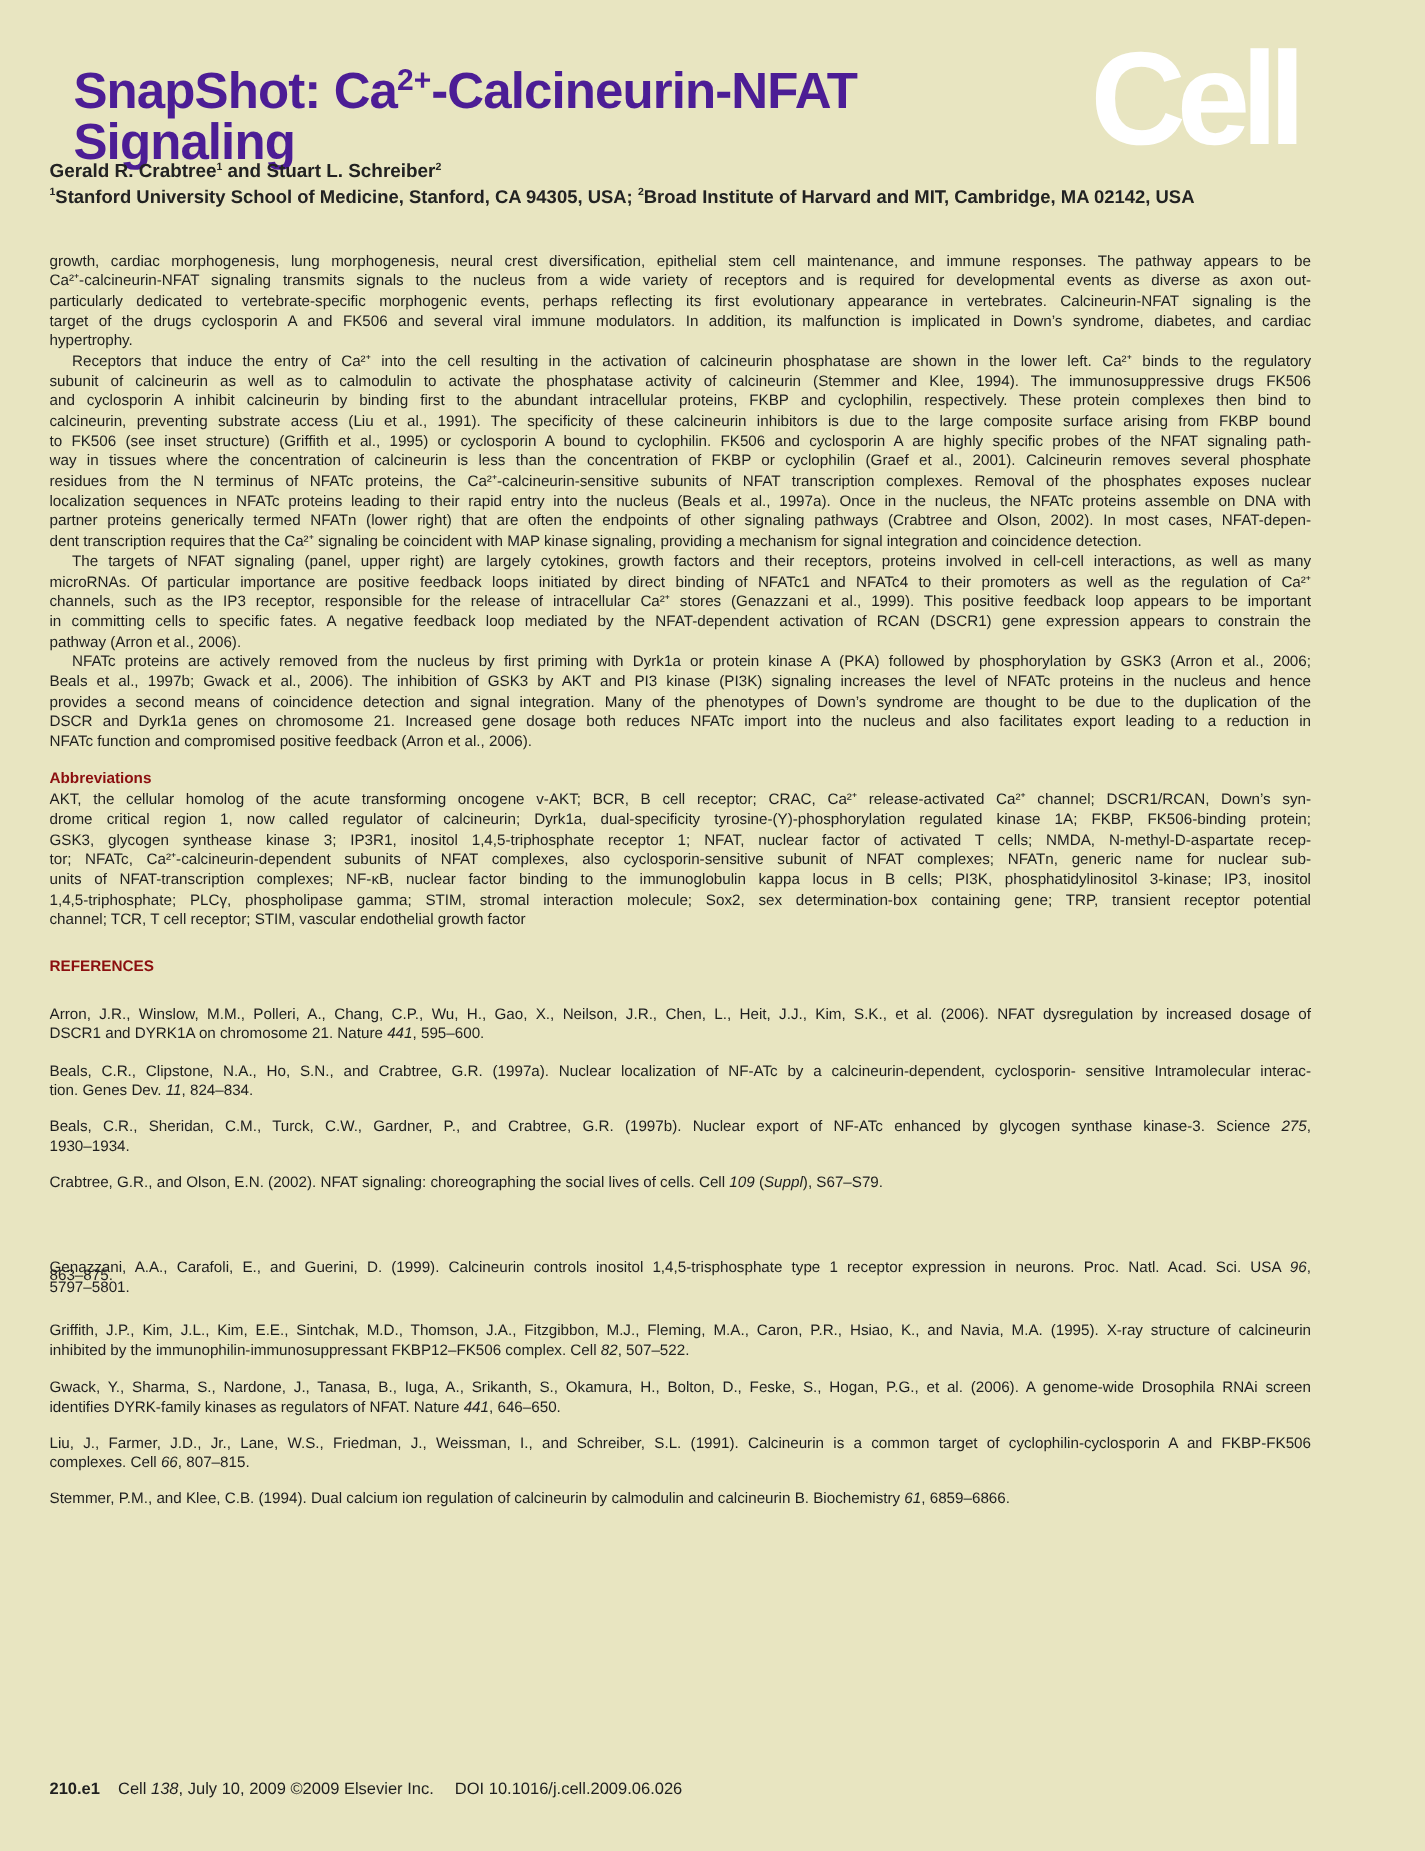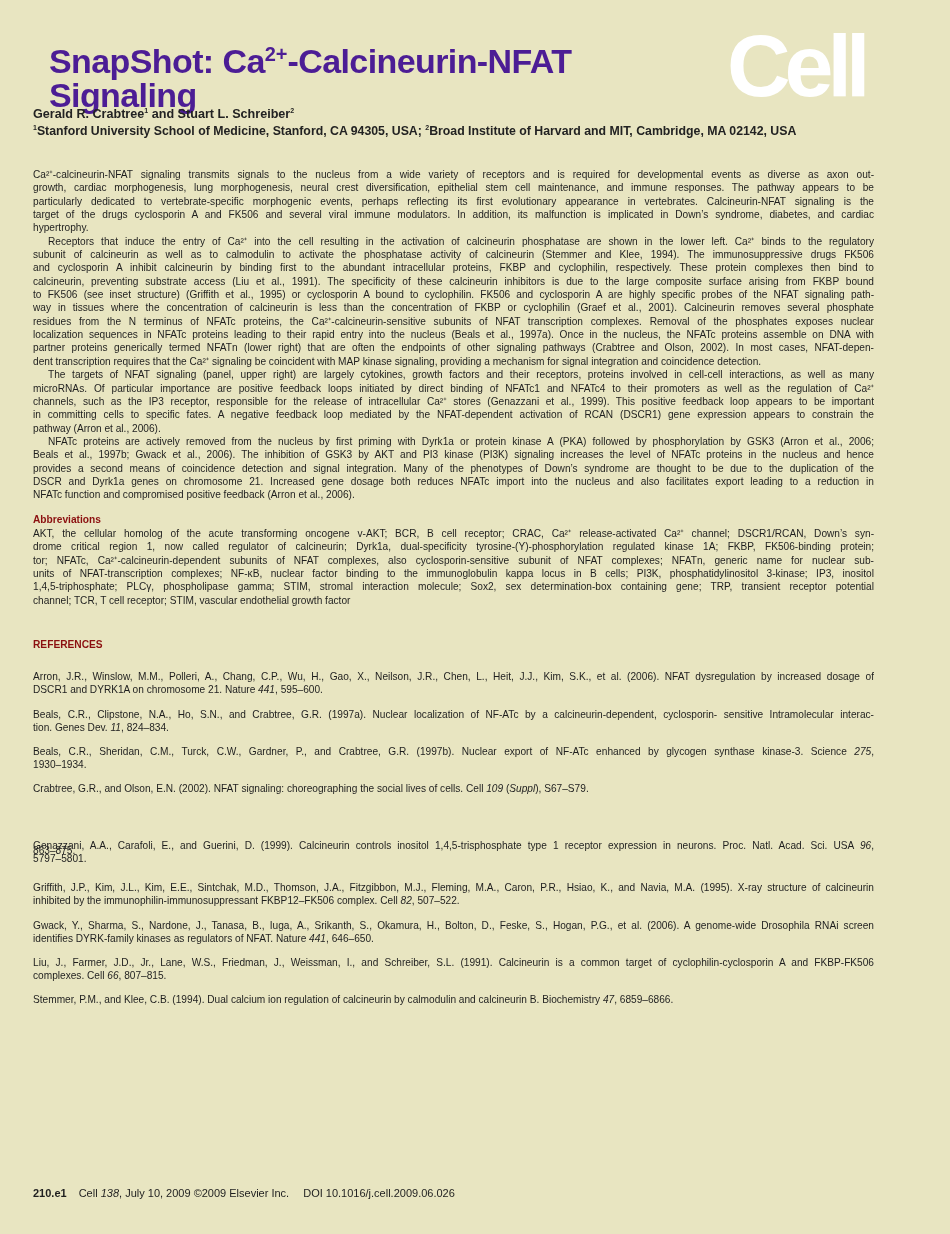--- a/index.html
+++ b/index.html
@@ -80,22 +80,22 @@
 <div class="authors">
   <span>Gerald R. Crabtree</span><sup class="s">1</sup><span style="white-space:pre;"> and </span><span>Stuart L. Schreiber</span><sup class="s">2</sup>
 </div>
 
 <div class="affil">
   <sup class="s">1</sup><span style="white-space:pre;">Stanford University School of Medicine, Stanford, CA 94305, USA; </span><sup class="s">2</sup><span>Broad Institute of Harvard and MIT, Cambridge, MA 02142, USA</span>
 </div>
 
 <div class="block" style="top:168px;">
   <div>
+    <span class="line j">growth, cardiac morphogenesis, lung morphogenesis, neural crest diversification, epithelial stem cell maintenance, and immune responses. The pathway appears to be</span>
     <span class="line j">Ca²⁺-calcineurin-NFAT signaling transmits signals to the nucleus from a wide variety of receptors and is required for developmental events as diverse as axon out-</span>
-    <span class="line j">growth, cardiac morphogenesis, lung morphogenesis, neural crest diversification, epithelial stem cell maintenance, and immune responses. The pathway appears to be</span>
     <span class="line j">particularly dedicated to vertebrate-specific morphogenic events, perhaps reflecting its first evolutionary appearance in vertebrates. Calcineurin-NFAT signaling is the</span>
     <span class="line j">target of the drugs cyclosporin A and FK506 and several viral immune modulators. In addition, its malfunction is implicated in Down’s syndrome, diabetes, and cardiac</span>
     <span class="line">hypertrophy.</span>
   </div>
   <div>
     <span class="line j ind">Receptors that induce the entry of Ca²⁺ into the cell resulting in the activation of calcineurin phosphatase are shown in the lower left. Ca²⁺ binds to the regulatory</span>
     <span class="line j">subunit of calcineurin as well as to calmodulin to activate the phosphatase activity of calcineurin (Stemmer and Klee, 1994). The immunosuppressive drugs FK506</span>
     <span class="line j">and cyclosporin A inhibit calcineurin by binding first to the abundant intracellular proteins, FKBP and cyclophilin, respectively. These protein complexes then bind to</span>
     <span class="line j">calcineurin, preventing substrate access (Liu et al., 1991). The specificity of these calcineurin inhibitors is due to the large composite surface arising from FKBP bound</span>
     <span class="line j">to FK506 (see inset structure) (Griffith et al., 1995) or cyclosporin A bound to cyclophilin. FK506 and cyclosporin A are highly specific probes of the NFAT signaling path-</span>
@@ -118,20 +118,21 @@
     <span class="line j">provides a second means of coincidence detection and signal integration. Many of the phenotypes of Down’s syndrome are thought to be due to the duplication of the</span>
     <span class="line j">DSCR and Dyrk1a genes on chromosome 21. Increased gene dosage both reduces NFATc import into the nucleus and also facilitates export leading to a reduction in</span>
     <span class="line">NFATc function and compromised positive feedback (Arron et al., 2006).</span>
   </div>
 </div>
 
 <div class="section-head" style="top:514px;">Abbreviations</div>
 <div class="block" style="top:527px;">
   <span class="line j">AKT, the cellular homolog of the acute transforming oncogene v-AKT; BCR, B cell receptor; CRAC, Ca²⁺ release-activated Ca²⁺ channel; DSCR1/RCAN, Down’s syn-</span>
   <span class="line j">drome critical region 1, now called regulator of calcineurin; Dyrk1a, dual-specificity tyrosine-(Y)-phosphorylation regulated kinase 1A; FKBP, FK506-binding protein;</span>
+  <span class="line j">GSK3, glycogen synthease kinase 3; IP3R1, inositol 1,4,5-triphosphate receptor 1; NFAT, nuclear factor of activated T cells; NMDA, N-methyl-D-aspartate recep-</span>
   <span class="line j">tor; NFATc, Ca²⁺-calcineurin-dependent subunits of NFAT complexes, also cyclosporin-sensitive subunit of NFAT complexes; NFATn, generic name for nuclear sub-</span>
   <span class="line j">units of NFAT-transcription complexes; NF-κB, nuclear factor binding to the immunoglobulin kappa locus in B cells; PI3K, phosphatidylinositol 3-kinase; IP3, inositol</span>
   <span class="line j">1,4,5-triphosphate; PLCγ, phospholipase gamma; STIM, stromal interaction molecule; Sox2, sex determination-box containing gene; TRP, transient receptor potential</span>
   <span class="line">channel; TCR, T cell receptor; STIM, vascular endothelial growth factor</span>
 </div>
 
 <div class="section-head" style="top:639px;">REFERENCES</div>
 
 <div class="ref" style="top:670px;">
   <span class="line j">Arron, J.R., Winslow, M.M., Polleri, A., Chang, C.P., Wu, H., Gao, X., Neilson, J.R., Chen, L., Heit, J.J., Kim, S.K., et al. (2006). NFAT dysregulation by increased dosage of</span>
@@ -170,18 +171,18 @@
   <span class="line j">Gwack, Y., Sharma, S., Nardone, J., Tanasa, B., Iuga, A., Srikanth, S., Okamura, H., Bolton, D., Feske, S., Hogan, P.G., et al. (2006). A genome-wide Drosophila RNAi screen</span>
   <span class="line"><span>identifies DYRK-family kinases as regulators of NFAT. Nature </span><i>441</i><span>, 646–650.</span></span>
 </div>
 
 <div class="ref" style="top:956px;">
   <span class="line j">Liu, J., Farmer, J.D., Jr., Lane, W.S., Friedman, J., Weissman, I., and Schreiber, S.L. (1991). Calcineurin is a common target of cyclophilin-cyclosporin A and FKBP-FK506</span>
   <span class="line"><span>complexes. Cell </span><i>66</i><span>, 807–815.</span></span>
 </div>
 
 <div class="ref" style="top:993px;">
-  <span class="line"><span>Stemmer, P.M., and Klee, C.B. (1994). Dual calcium ion regulation of calcineurin by calmodulin and calcineurin B. Biochemistry </span><i>47</i><span>, 6859–6866.</span></span>
+  <span class="line"><span>Stemmer, P.M., and Klee, C.B. (1994). Dual calcium ion regulation of calcineurin by calmodulin and calcineurin B. Biochemistry </span><i>61</i><span>, 6859–6866.</span></span>
 </div>
 
 <div class="footer">
   <b>210.e1</b><span style="white-space:pre;">Cell </span><i>138</i><span>, July 10, 2009 ©2009 Elsevier Inc.</span><span class="gap"></span><span>DOI 10.1016/j.cell.2009.06.026</span>
 </div>
 
 </body></html>

